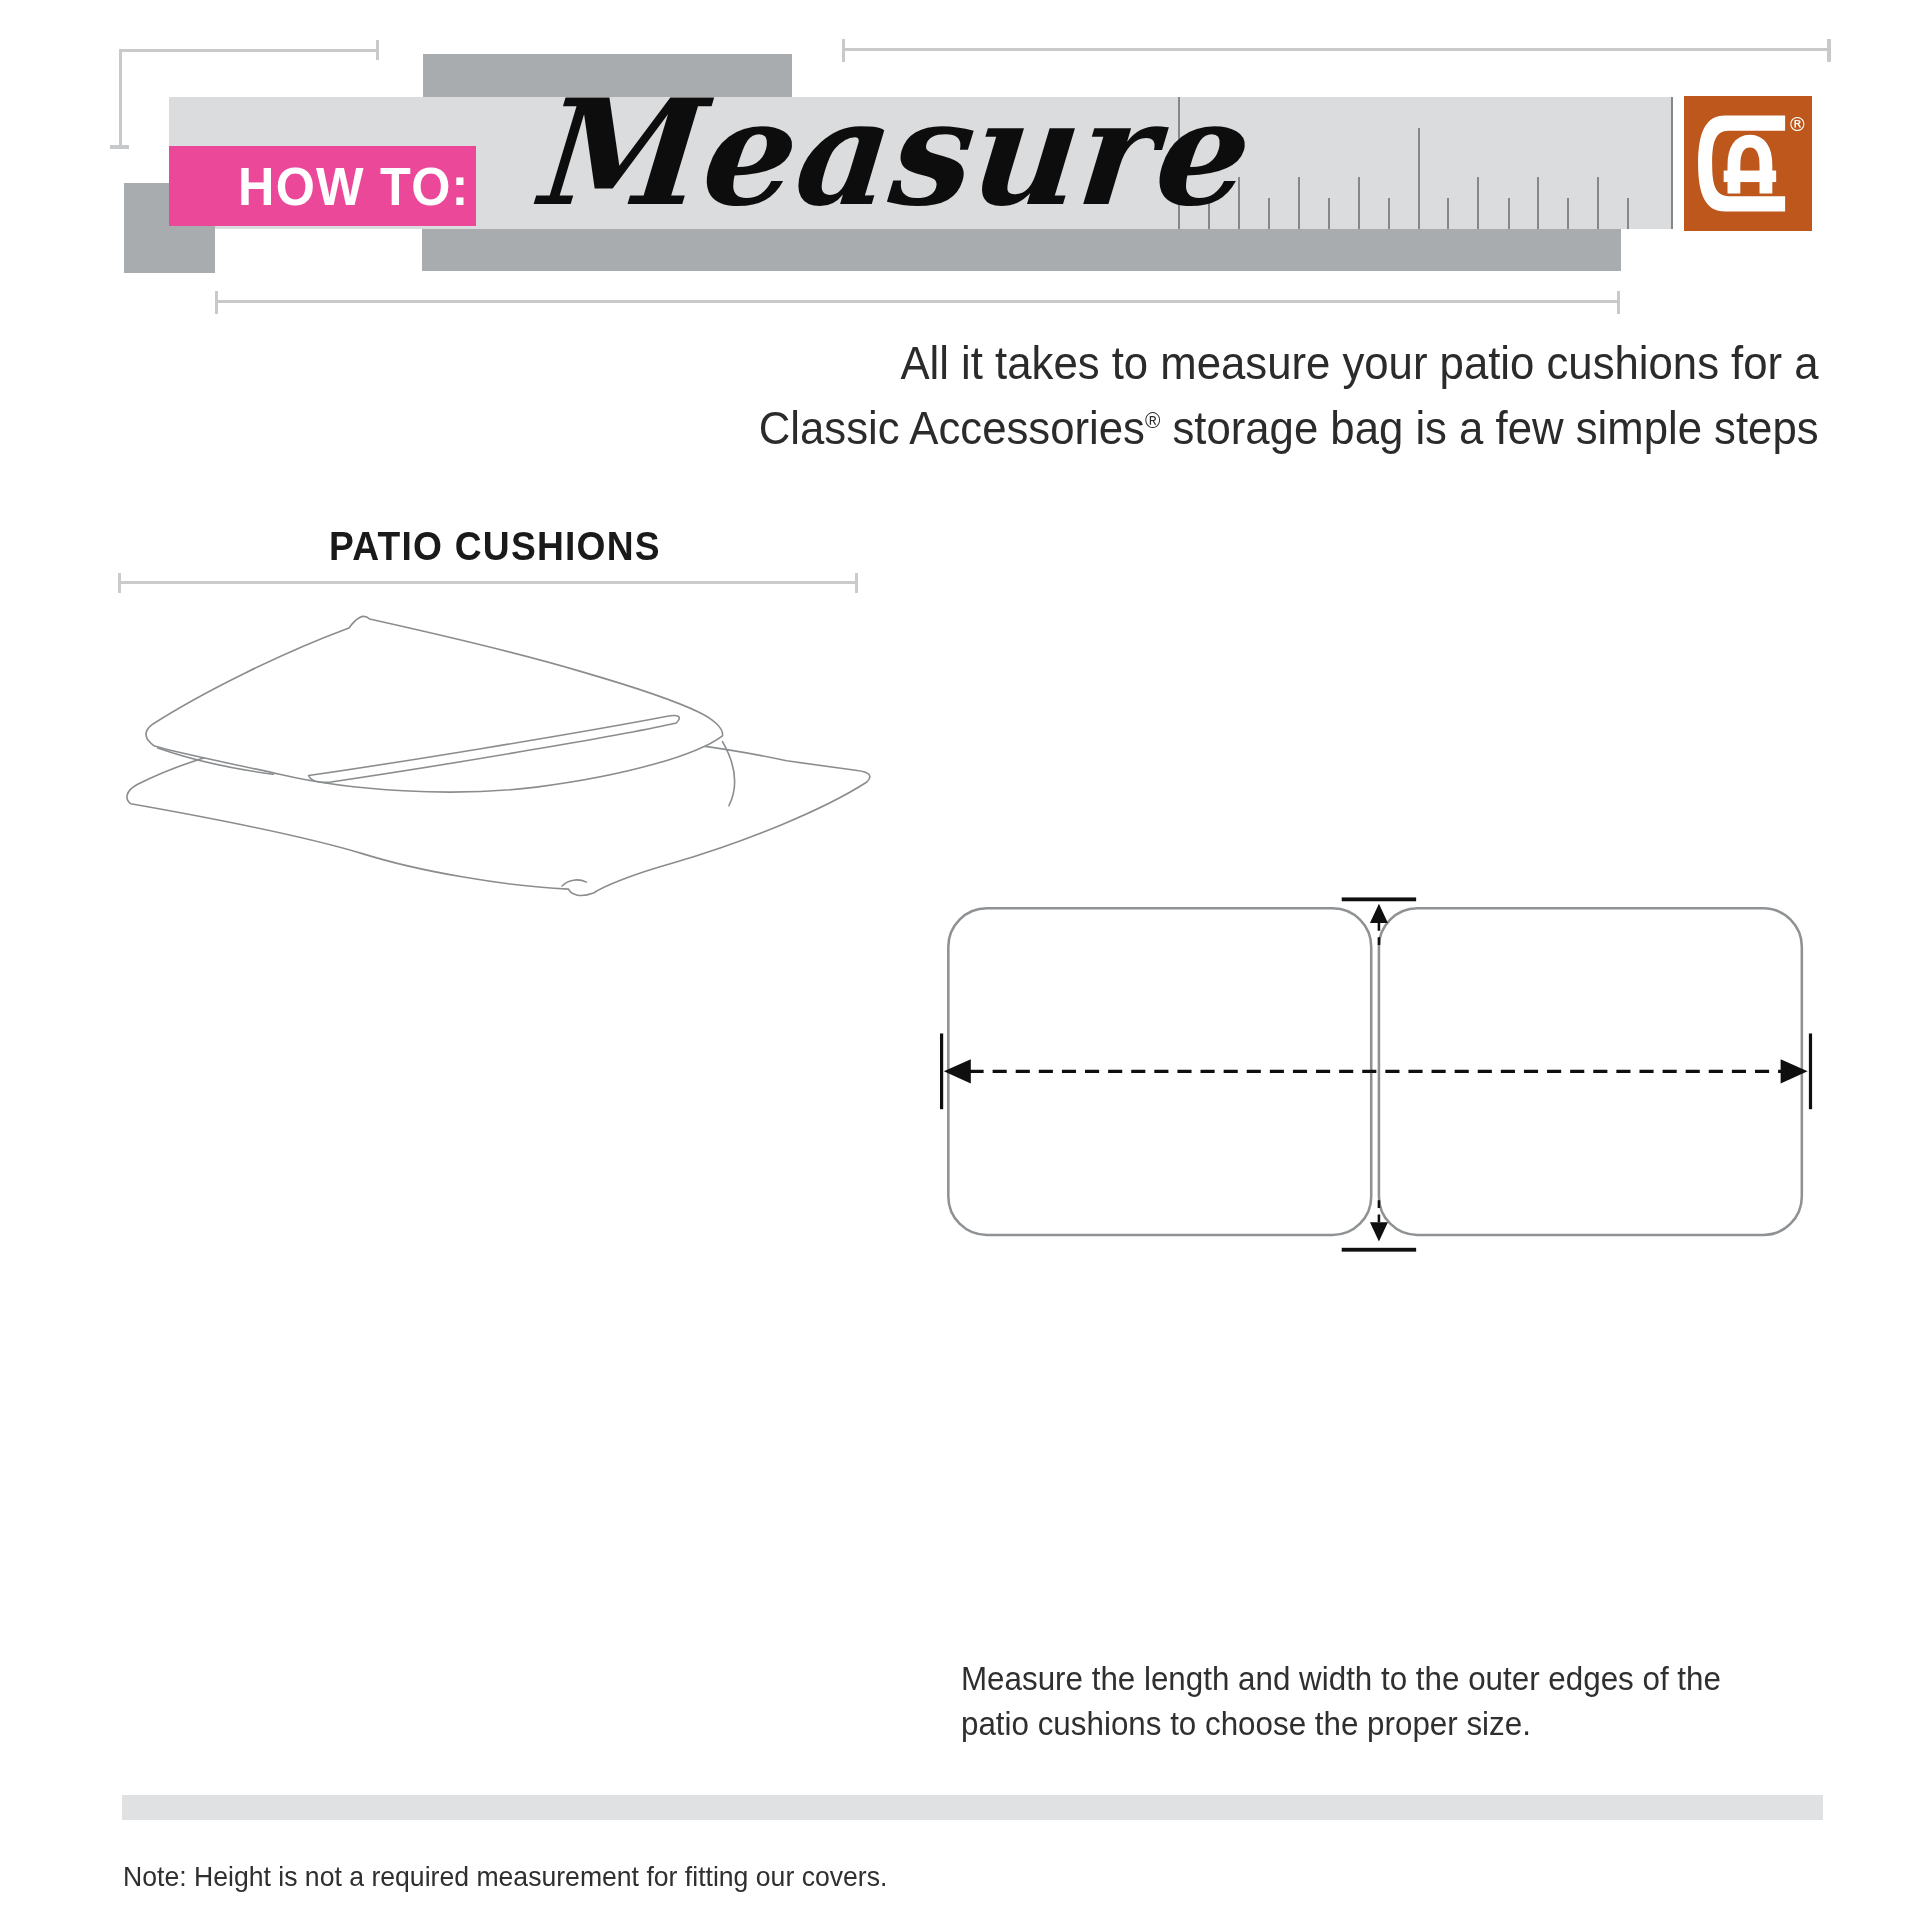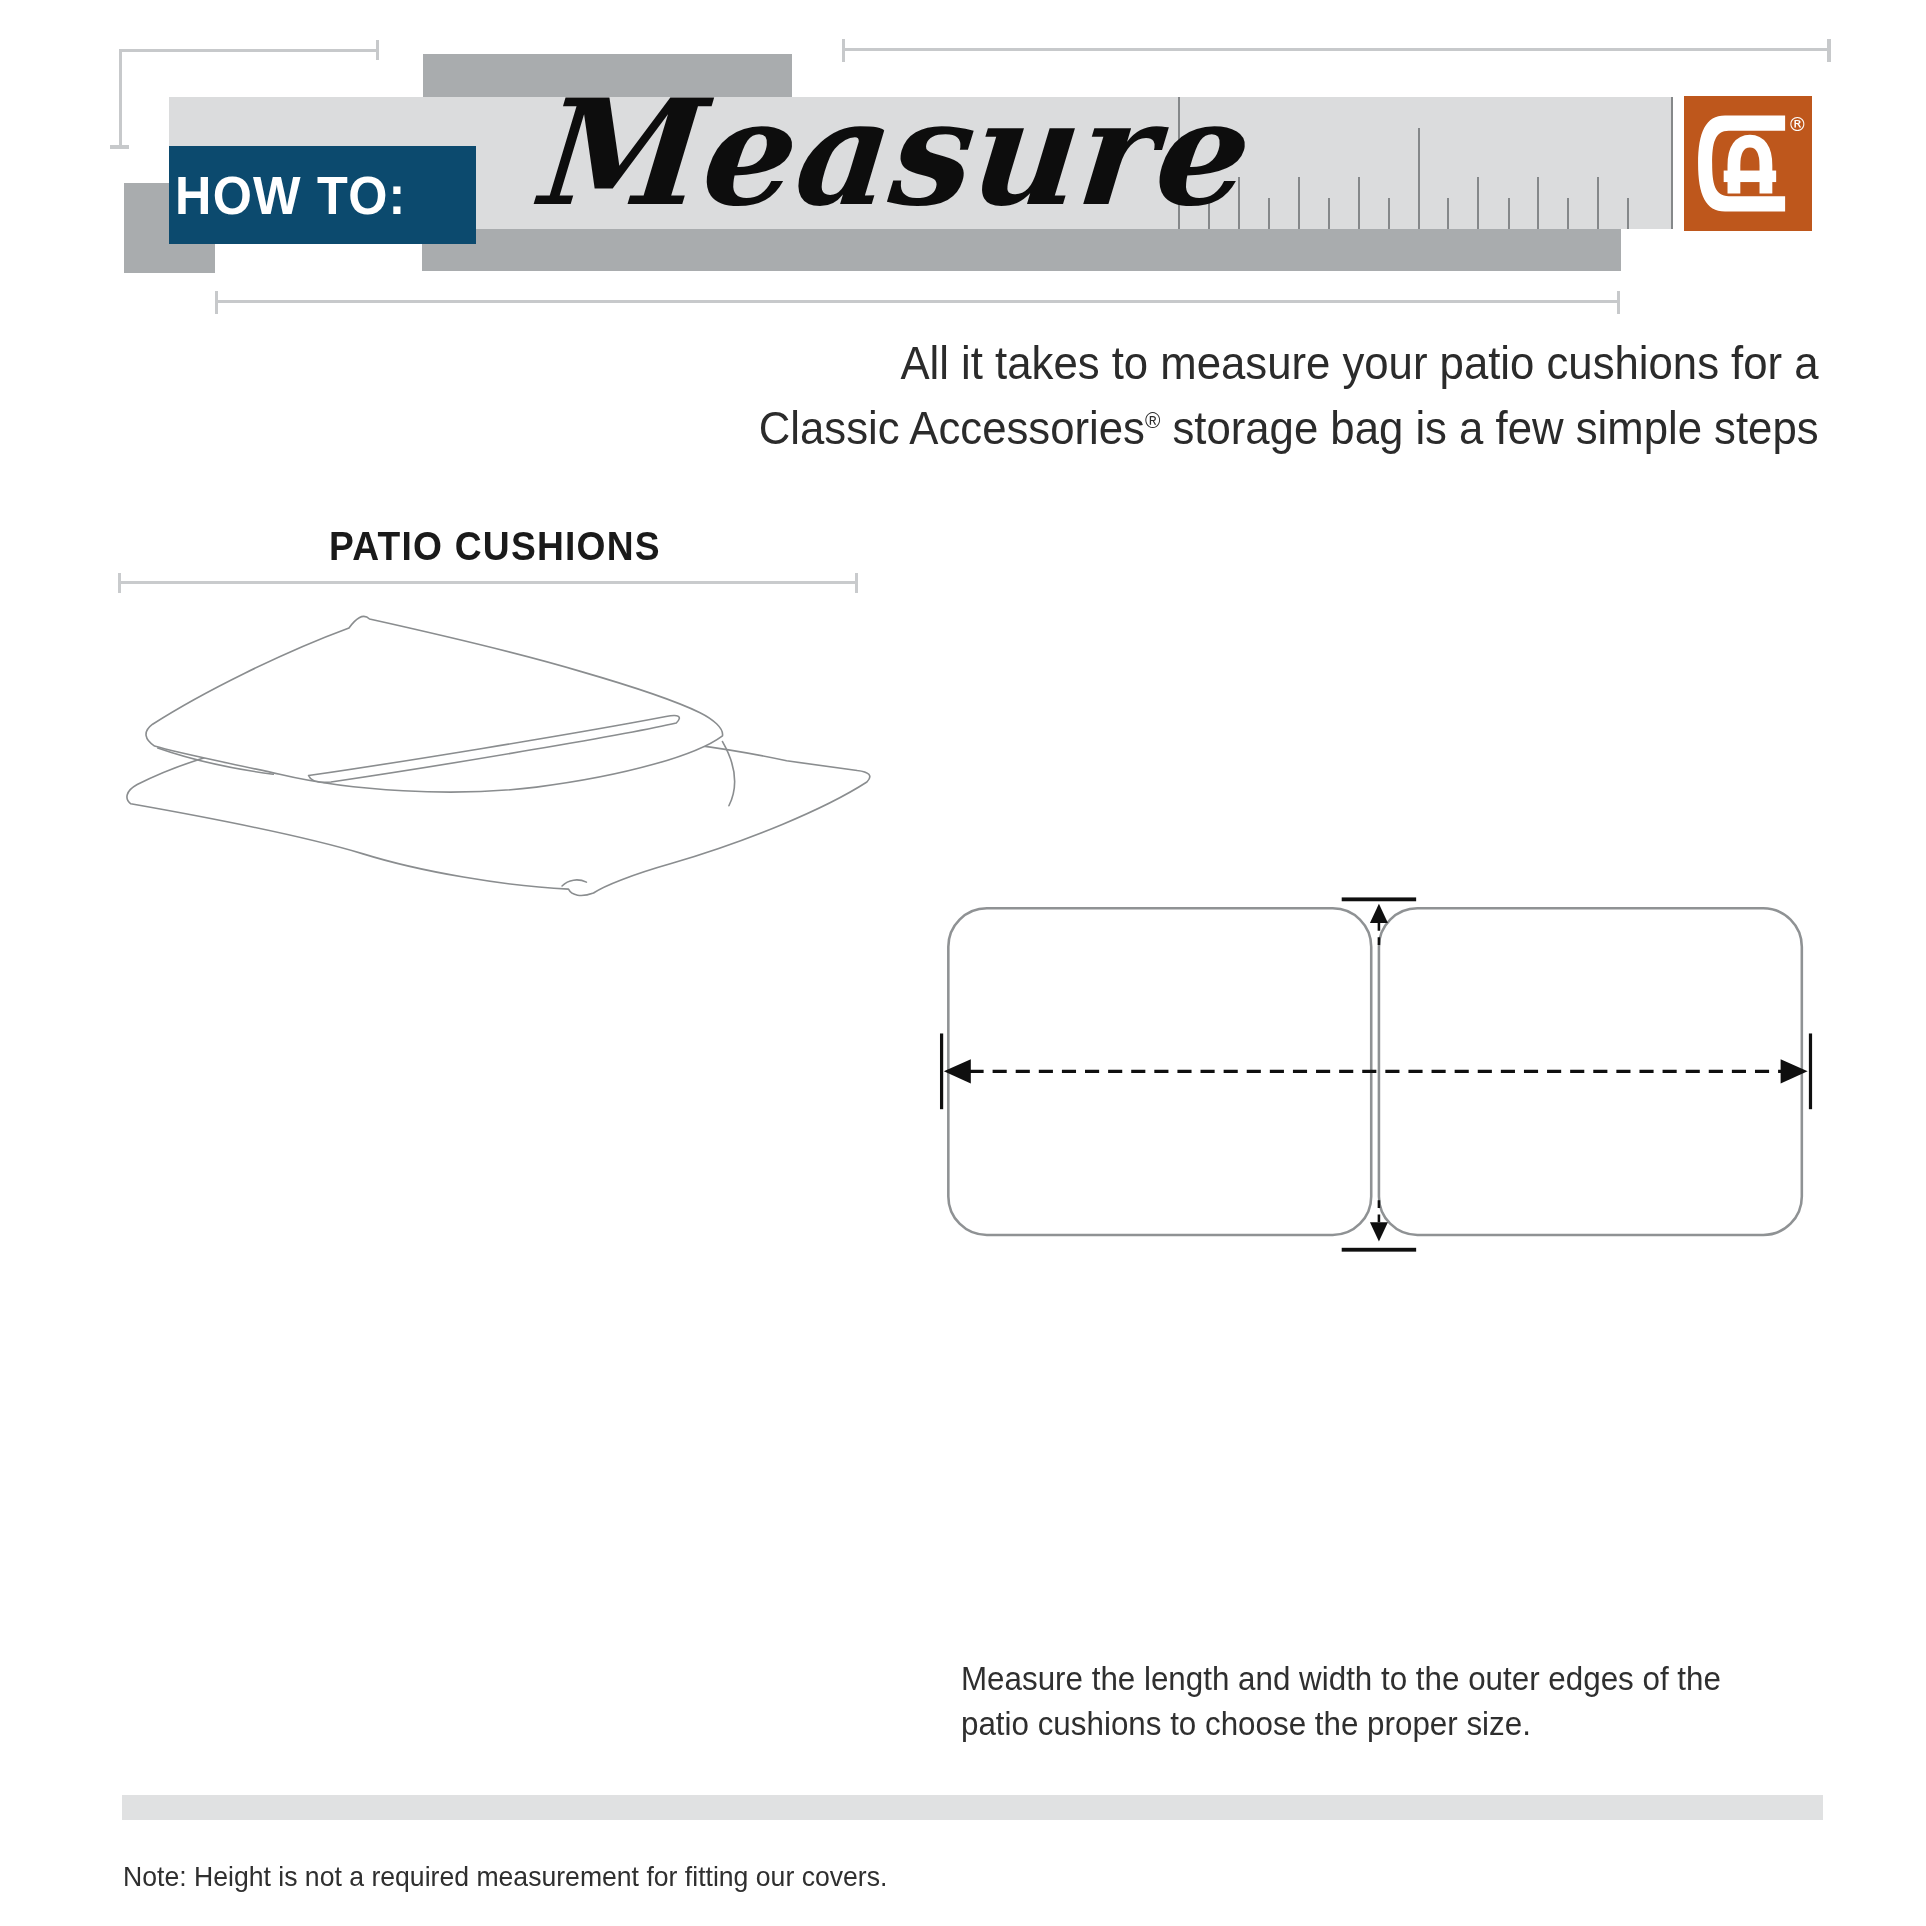--- a/index.html
+++ b/index.html
@@ -4,22 +4,22 @@
 <style>
   html,body{margin:0;padding:0;background:#ffffff;}
   .page{position:relative;width:1926px;height:1926px;background:#ffffff;overflow:hidden;
         font-family:"Liberation Sans",sans-serif;color:#231f20;}
   .abs{position:absolute;}
   
   .rect-top-center{left:423px;top:54px;width:369px;height:43px;background:#a9acae;}
   .light-band{left:169px;top:97px;width:1504px;height:132px;background:#dbdcdd;}
   .medium-band{left:422px;top:229px;width:1199px;height:42px;background:#a9acae;}
   .left-square{left:124px;top:183px;width:91px;height:90px;background:#a9acae;}
-  .howto-box{left:169px;top:146px;width:307px;height:98px;background:#0c4a6e;
-             display:flex;align-items:center;justify-content:flex-start;}
+  .howto-box{left:169px;top:146px;width:307px;height:80px;background:#ec4899;
+             display:flex;align-items:center;justify-content:flex-end;}
   .howto-text{color:#ffffff;font-weight:bold;font-size:53px;letter-spacing:1.3px;
               transform:scaleX(.95);white-space:nowrap;}
   .script-title{left:543px;top:80px;font-family:"DejaVu Serif",serif;font-style:italic;
                 font-weight:bold;font-size:146px;line-height:1;color:#0d0d0d;
                 transform:skewX(-6deg);white-space:nowrap;}
   .ruler-tick{position:absolute;width:1.9px;background:#85888a;}
   
   .dim{background:#c7c9cb;}
   
   .logo-box{left:1684px;top:96px;width:128px;height:135px;background:#be571c;}

